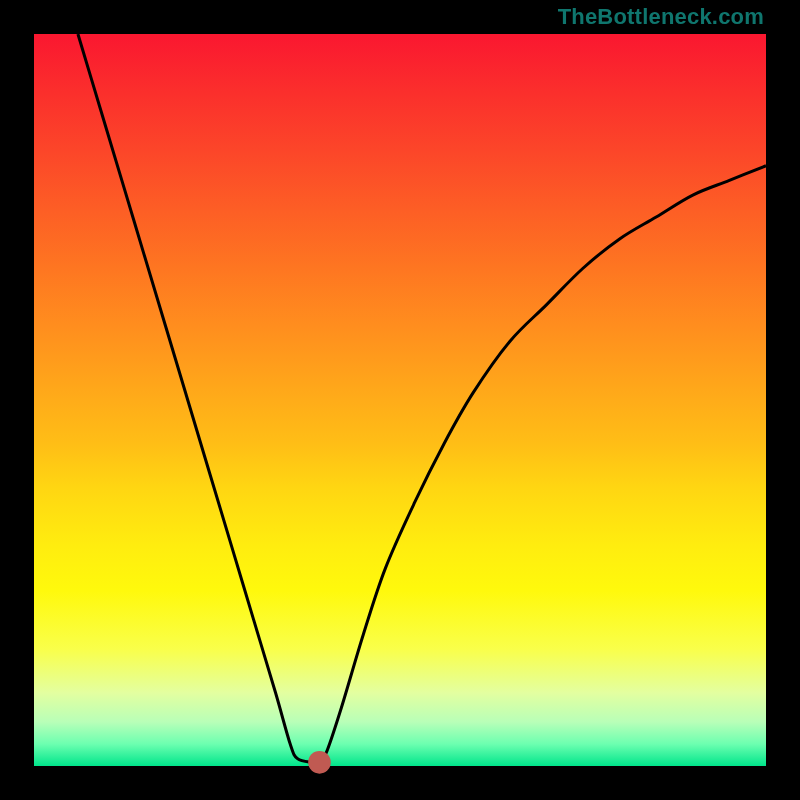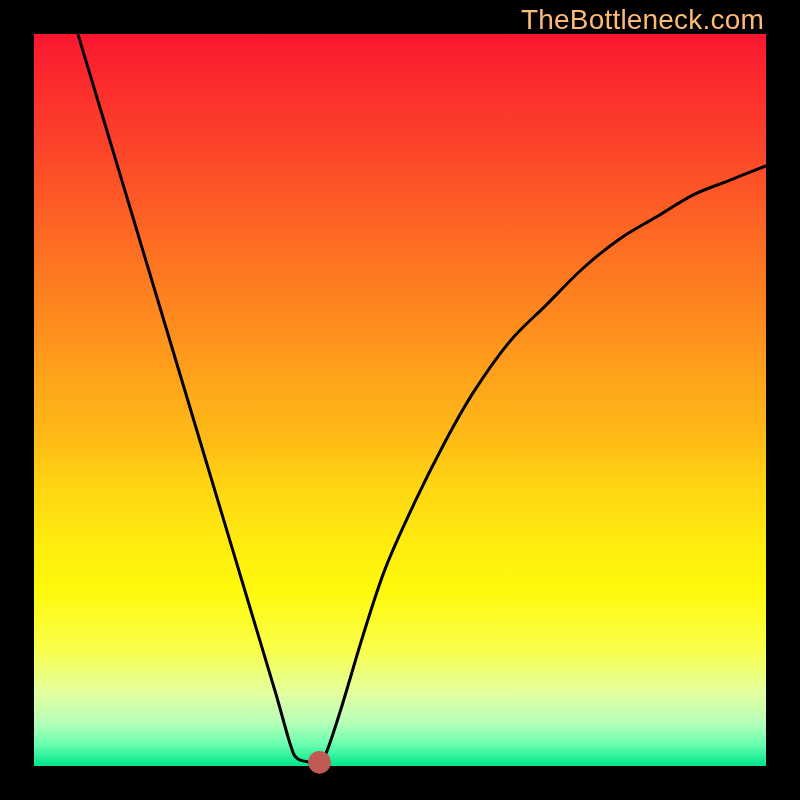--- a/index.html
+++ b/index.html
@@ -48,23 +48,23 @@
     left: 0;
     top: 0;
     width: 732px;
     height: 732px;
     overflow: visible;
   }
   .watermark {
     position: absolute;
     top: 4px;
     right: 36px;
-    color: #fdba74;
-    font-size: 28px;
-    font-weight: 400;
+    color: #0f766e;
+    font-size: 22px;
+    font-weight: 700;
     letter-spacing: 0.2px;
   }
 </style>
 </head>
 <body>
 
 <div class="frame">
   <div class="plot-area">
     <svg class="curve" viewBox="0 0 732 732" preserveAspectRatio="none">
       <path id="curve-path" d="M 43.92 0 C 47.58 12.199999999999989, 58.559999999999995 48.79999999999994, 65.88 73.19999999999993 C 73.19999999999999 97.59999999999992, 80.52000000000001 121.99999999999996, 87.84 146.39999999999998 C 95.16 170.79999999999998, 102.48 195.20000000000002, 109.8 219.60000000000002 C 117.11999999999999 244.00000000000003, 124.44 268.40000000000003, 131.76 292.8 C 139.07999999999998 317.2, 146.4 341.6, 153.72 366 C 161.04 390.4, 168.36 414.8, 175.68 439.2 C 183 463.59999999999997, 190.32000000000002 488, 197.64000000000001 512.4 C 204.96 536.8, 212.28 561.2, 219.6 585.6 C 226.92 610, 235.46 638.06, 241.56 658.8 C 247.66 679.54, 252.54 699.06, 256.2 710.04 C 259.86 721.02, 259.85999999999996 721.6299999999999, 263.52 724.68 C 267.18 727.73, 274.5 727.73, 278.16 728.34 C 281.82000000000005 728.95, 283.04 730.1700000000001, 285.48 728.34 C 287.92 726.51, 289.14 726.51, 292.8 717.36 C 296.46000000000004 708.21, 301.34 692.96, 307.44 673.44 C 313.54 653.9200000000001, 322.08000000000004 623.4200000000001, 329.40000000000003 600.24 C 336.72 577.06, 342.82000000000005 556.32, 351.36 534.36 C 359.9 512.4, 370.88 489.22, 380.64 468.48 C 390.4 447.74, 400.16 428.22, 409.92 409.92 C 419.68 391.62, 428.21999999999997 375.76, 439.2 358.68 C 450.18 341.6, 463.6 322.08000000000004, 475.8 307.44000000000005 C 488 292.80000000000007, 500.2 283.03999999999996, 512.4 270.84 C 524.6 258.64, 536.8 245.21999999999994, 549 234.23999999999995 C 561.2 223.25999999999996, 573.4000000000001 213.50000000000003, 585.6 204.96000000000004 C 597.8 196.42000000000004, 609.9999999999999 190.32000000000002, 622.1999999999999 183 C 634.4 175.67999999999998, 646.6 167.13999999999996, 658.8000000000001 161.03999999999996 C 671.0000000000001 154.93999999999997, 683.2 151.27999999999997, 695.4 146.39999999999998 C 707.5999999999999 141.51999999999998, 725.9 134.2, 732 131.76" stroke="#000000" stroke-width="3" fill="none"></path>

